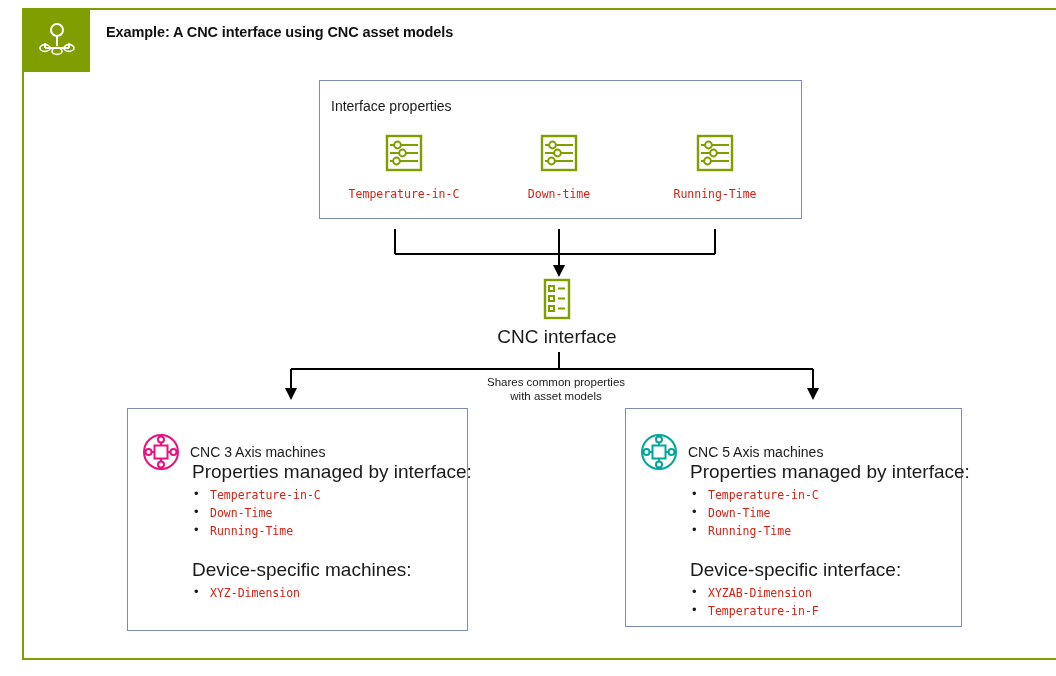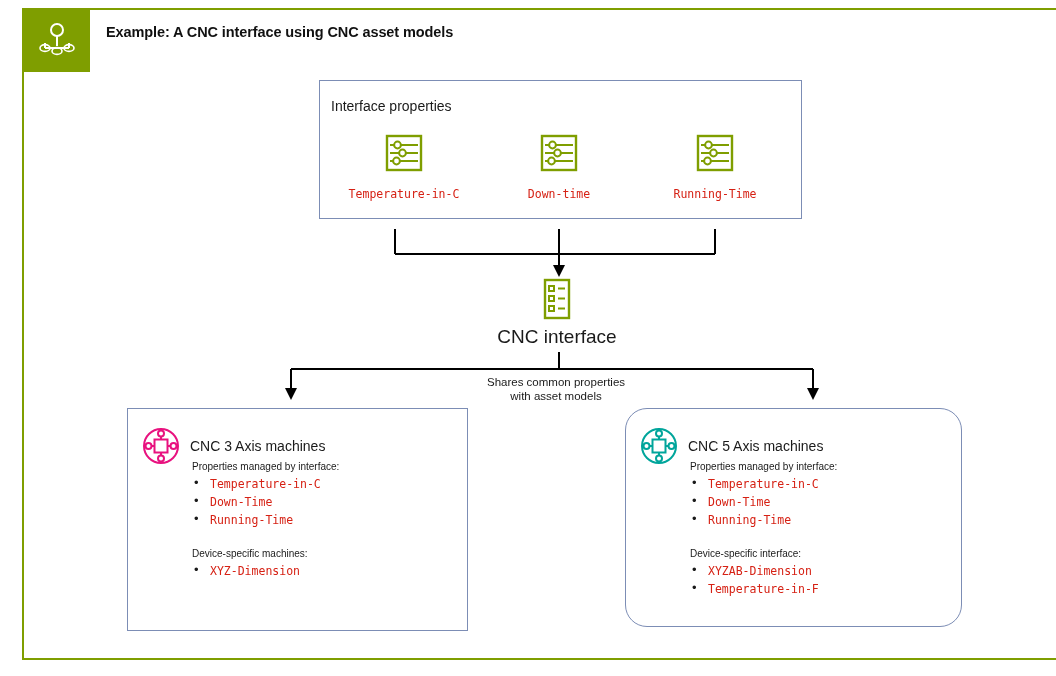--- a/index.html
+++ b/index.html
@@ -136,26 +136,25 @@
     left: 113px;
     top: 408px;
     width: 341px;
     height: 223px;
   }
   .box-leaf-right {
     left: 611px;
     top: 408px;
     width: 337px;
     height: 219px;
-    border-radius: 22px;
   }
   .leaf-head {
     position: absolute;
     left: 14px;
-    top: 18px;
+    top: 24px;
     display: flex;
     align-items: center;
     gap: 10px;
   }
   .leaf-head .leaf-icon {
     width: 38px;
     height: 38px;
     flex: 0 0 38px;
   }
   .leaf-head .leaf-title {
@@ -163,21 +162,21 @@
     color: #1a1a1a;
     white-space: nowrap;
   }
   .leaf-body {
     position: absolute;
     left: 64px;
     top: 52px;
     right: 8px;
   }
   .leaf-section-label {
-    font-size: 10px;
+    font-size: 19px;
     color: #1a1a1a;
     margin: 0 0 3px 0;
     white-space: nowrap;
   }
   .leaf-section-label.second {
     margin-top: 19px;
   }
   ul.prop-list {
     list-style: none;
     margin: 0;

